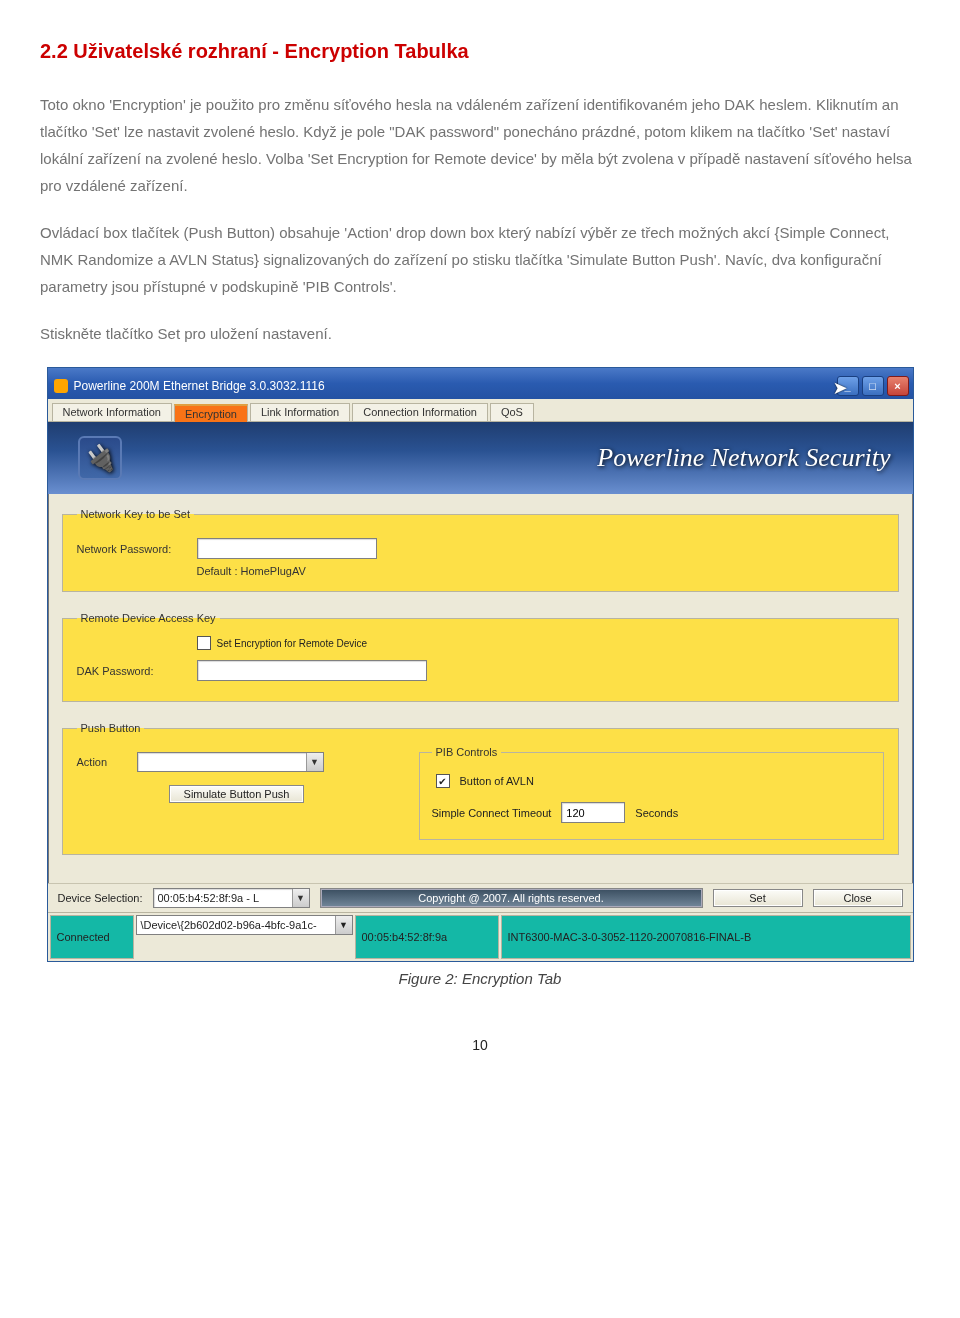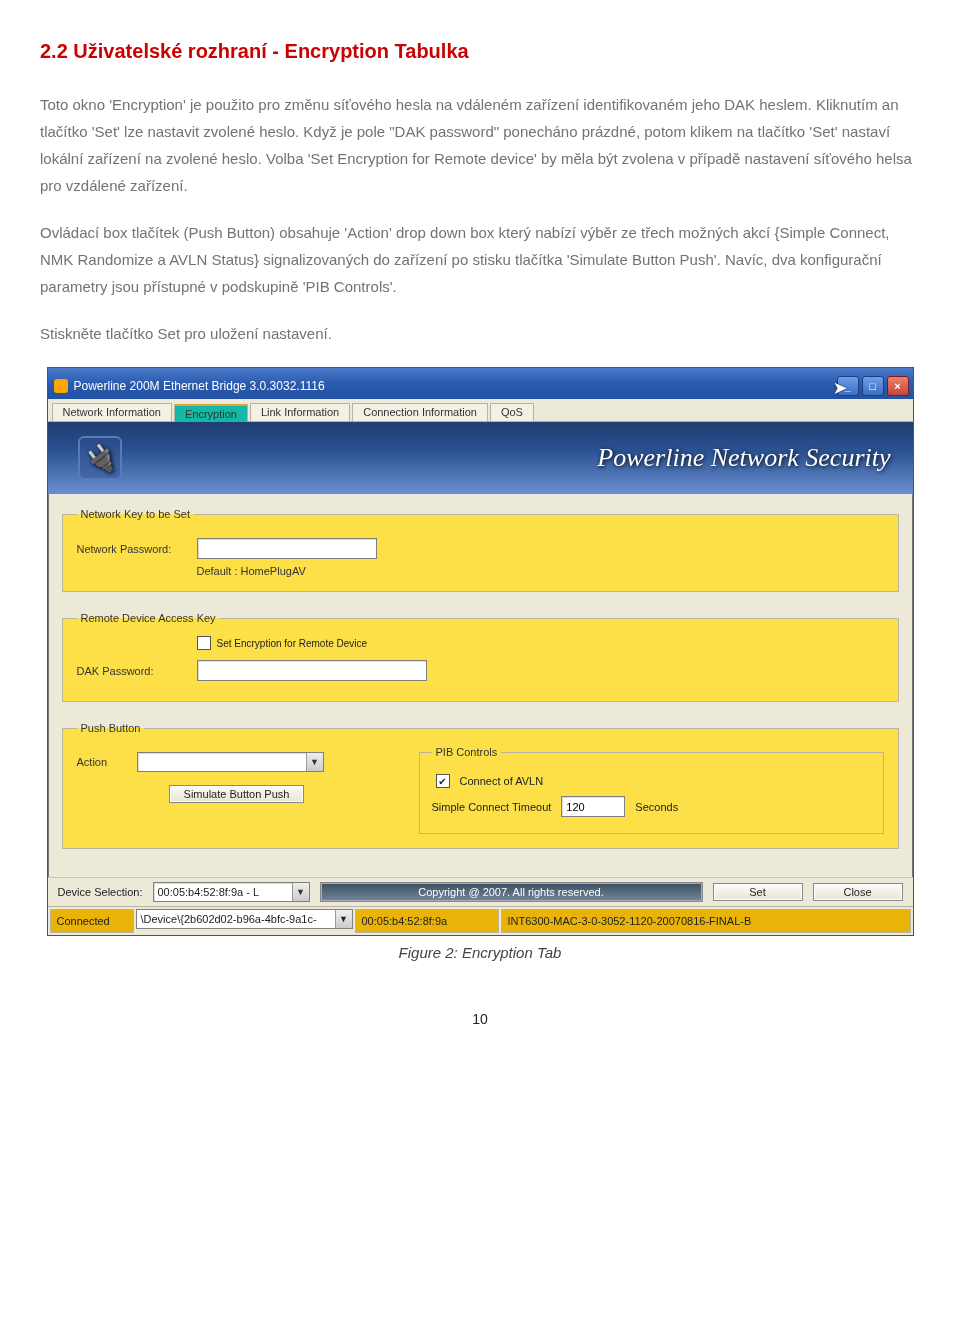--- a/index.html
+++ b/index.html
@@ -79,21 +79,21 @@
   .tab{
     background:#f3f1e6;
     border:1px solid #b8b4a0;
     border-bottom:none;
     padding:2px 10px;
     font-size:11px;
     color:#333;
     cursor:pointer;
   }
   .tab.active{
-    background:#14b8a6;
+    background:#f97316;
     position:relative;
     top:1px;
     border-top:2px solid #e0a040;
     font-weight:normal;
   }
   .banner{
     height:72px;
     background: linear-gradient(to bottom,#1f3d70 0%, #2a5292 40%, #6a8fd0 100%);
     display:flex;
     align-items:center;
@@ -223,24 +223,24 @@
   }
   .statusbar{
     display:flex;
     gap:2px;
     padding:2px;
     background:#ece9d8;
     border-top:1px solid #b8b4a0;
   }
   .statusbar .cell{
     border:1px solid #b8b4a0;
-    background:#eab308;
+    background:#14b8a6;
     height:18px;
     display:flex;align-items:center;
-    padding:2px 6px;
+    padding:12px 6px;
     font-size:11px;
     overflow:hidden;
     white-space:nowrap;
   }
   .statusbar .cell.dd{
     background:#fff;
     border:1px solid #808080;
     padding:0;
   }
   .statusbar .cell.dd .val{width:190px;padding:0 4px;}
@@ -325,23 +325,23 @@
             </div>
           </div>
           <div style="text-align:center;margin-top:16px;">
             <span class="btn">Simulate Button Push</span>
           </div>
         </div>
         <fieldset class="inner" style="flex:1">
           <legend>PIB Controls</legend>
           <div class="row" style="margin-left:4px;">
             <span class="box" style="width:12px;height:12px;border:1px solid #555;background:#fff;display:inline-flex;align-items:center;justify-content:center;font-size:10px;">✔</span>
-            <span>Connect of AVLN</span>
+            <span>Button of AVLN</span>
           </div>
-          <div class="row" style="margin-top:8px;">
+          <div class="row" style="margin-top:14px;">
             <span>Simple Connect Timeout</span>
             <input type="text" class="edit" style="width: 54px;" value="120">
             <span>Seconds</span>
           </div>
         </fieldset>
       </div>
     </fieldset>
 
   </div>
 

